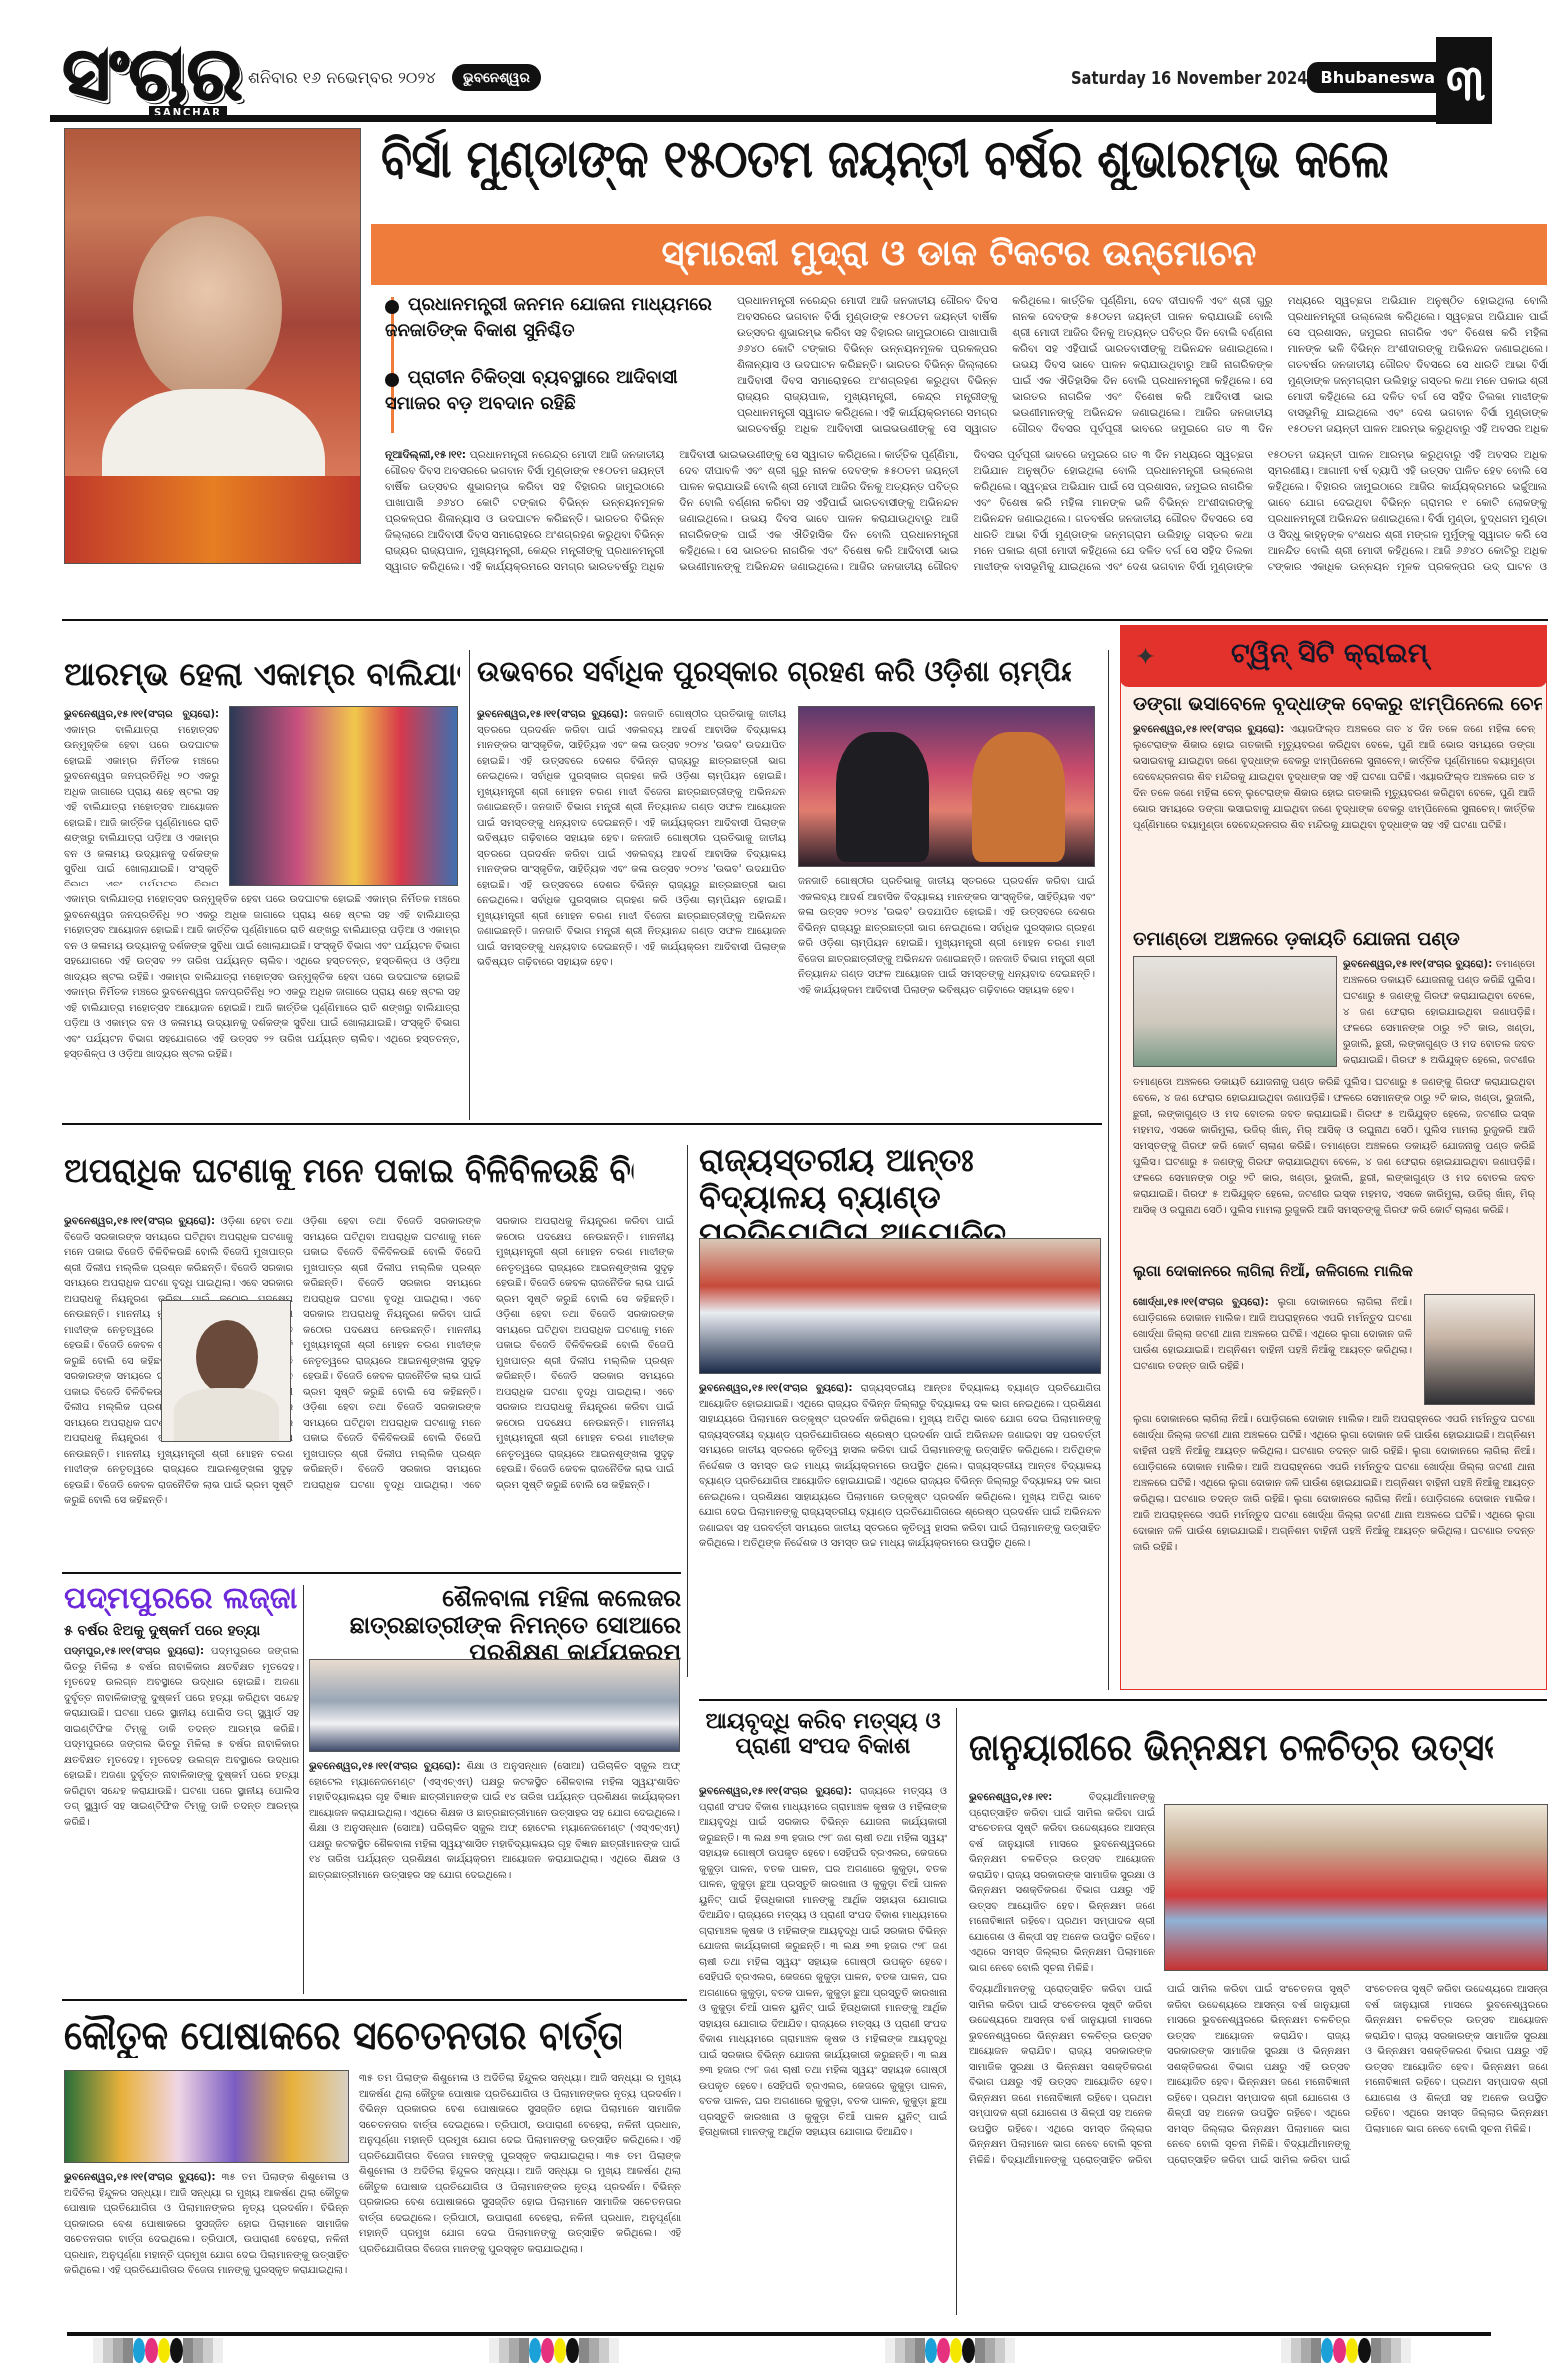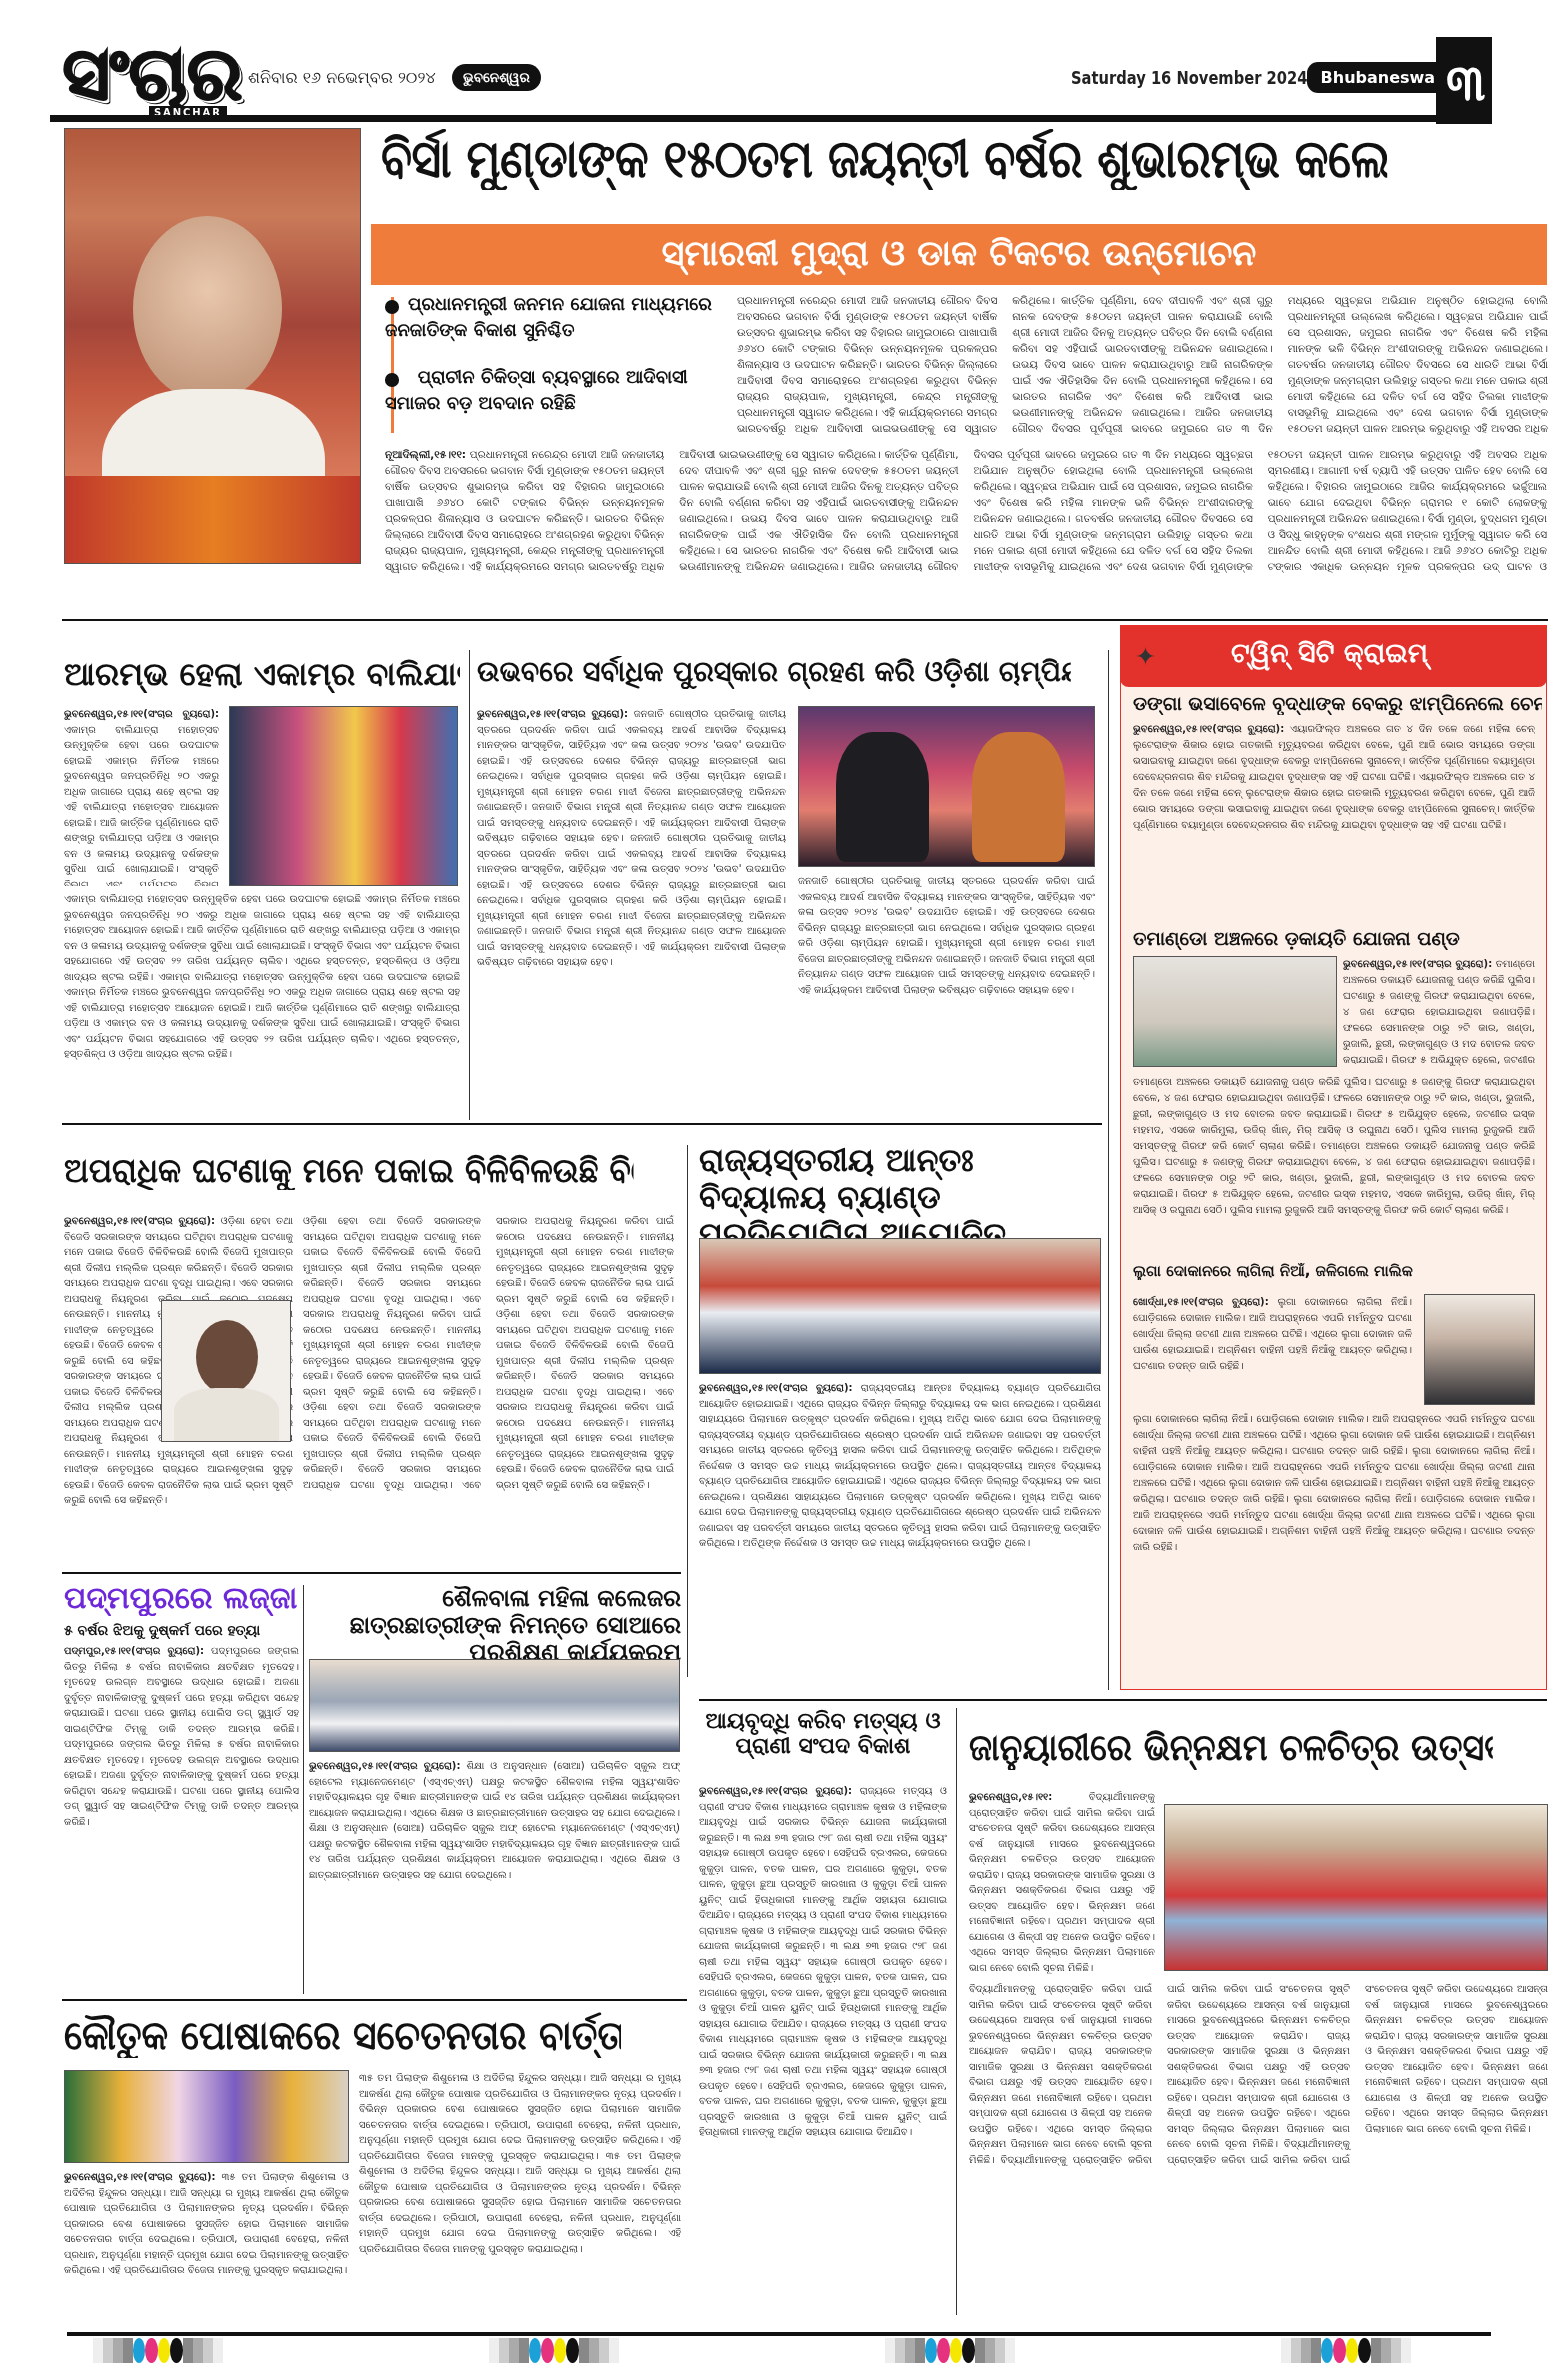--- a/index.html
+++ b/index.html
@@ -53,21 +53,21 @@
 <div class="abs" style="left:371px;top:233px;width:1176px;text-align:center;color:#fff;font-weight:bold;font-size:35px">ସ୍ମାରକୀ ମୁଦ୍ରା ଓ ଡାକ ଟିକଟର ଉନ୍ମୋଚନ</div>
 
 <div class="abs" style="left:385px;top:291px;width:347px;height:149px">
   <div class="abs" style="left:6.2px;top:6.2px;width:2.5px;height:136px;background:#f07c3c"></div>
   <div class="abs" style="left:0;top:0;width:347px">
     <span class="bullet-dot"></span>
     <span style="font-size:18px;line-height:26px;font-weight:bold;margin-left:6.2px">ପ୍ରଧାନମନ୍ତ୍ରୀ ଜନମନ ଯୋଜନା ମାଧ୍ୟମରେ ଜନଜାତିଙ୍କ ବିକାଶ ସୁନିଶ୍ଚିତ</span>
   </div>
   <div class="abs" style="left:0;top:73px;width:347px">
     <span class="bullet-dot"></span>
-    <span style="font-size:18px;line-height:26px;font-weight:bold;margin-left:16px">ପ୍ରାଚୀନ ଚିକିତ୍ସା ବ୍ୟବସ୍ଥାରେ ଆଦିବାସୀ ସମାଜର ବଡ଼ ଅବଦାନ ରହିଛି</span>
+    <span style="font-size:18px;line-height:26px;font-weight:bold;margin-left:6px">ପ୍ରାଚୀନ ଚିକିତ୍ସା ବ୍ୟବସ୍ଥାରେ ଆଦିବାସୀ ସମାଜର ବଡ଼ ଅବଦାନ ରହିଛି</span>
   </div>
 </div>
 
 <div class="abs body-text cols3" style="left:737px;top:292px;width:811px;height:149px;font-size:10.5px;line-height:16px">
   <span>ପ୍ରଧାନମନ୍ତ୍ରୀ ନରେନ୍ଦ୍ର ମୋଦୀ ଆଜି ଜନଜାତୀୟ ଗୌରବ ଦିବସ ଅବସରରେ ଭଗବାନ ବିର୍ସା ମୁଣ୍ଡାଙ୍କ ୧୫୦ତମ ଜୟନ୍ତୀ ବାର୍ଷିକ ଉତ୍ସବର ଶୁଭାରମ୍ଭ କରିବା ସହ ବିହାରର ଜାମୁଇଠାରେ ପାଖାପାଖି ୬୬୪୦ କୋଟି ଟଙ୍କାର ବିଭିନ୍ନ ଉନ୍ନୟନମୂଳକ ପ୍ରକଳ୍ପର ଶିଳାନ୍ୟାସ ଓ ଉଦଘାଟନ କରିଛନ୍ତି। ଭାରତର ବିଭିନ୍ନ ଜିଲ୍ଲାରେ ଆଦିବାସୀ ଦିବସ ସମାରୋହରେ ଅଂଶଗ୍ରହଣ କରୁଥିବା ବିଭିନ୍ନ ରାଜ୍ୟର ରାଜ୍ୟପାଳ, ମୁଖ୍ୟମନ୍ତ୍ରୀ, କେନ୍ଦ୍ର ମନ୍ତ୍ରୀଙ୍କୁ ପ୍ରଧାନମନ୍ତ୍ରୀ ସ୍ୱାଗତ କରିଥିଲେ। ଏହି କାର୍ଯ୍ୟକ୍ରମରେ ସମଗ୍ର ଭାରତବର୍ଷରୁ ଅଧିକ ଆଦିବାସୀ ଭାଇଭଉଣୀଙ୍କୁ ସେ ସ୍ୱାଗତ କରିଥିଲେ। କାର୍ତ୍ତିକ ପୂର୍ଣ୍ଣିମା, ଦେବ ଦୀପାବଳି ଏବଂ ଶ୍ରୀ ଗୁରୁ ନାନକ ଦେବଙ୍କ ୫୫୦ତମ ଜୟନ୍ତୀ ପାଳନ କରାଯାଉଛି ବୋଲି ଶ୍ରୀ ମୋଦୀ ଆଜିର ଦିନକୁ ଅତ୍ୟନ୍ତ ପବିତ୍ର ଦିନ ବୋଲି ବର୍ଣ୍ଣନା କରିବା ସହ ଏହିପାଇଁ ଭାରତବାସୀଙ୍କୁ ଅଭିନନ୍ଦନ ଜଣାଇଥିଲେ। ଉଭୟ ଦିବସ ଭାବେ ପାଳନ କରାଯାଉଥିବାରୁ ଆଜି ନାଗରିକଙ୍କ ପାଇଁ ଏକ ଐତିହାସିକ ଦିନ ବୋଲି ପ୍ରଧାନମନ୍ତ୍ରୀ କହିଥିଲେ। ସେ ଭାରତର ନାଗରିକ ଏବଂ ବିଶେଷ କରି ଆଦିବାସୀ ଭାଇ ଭଉଣୀମାନଙ୍କୁ ଅଭିନନ୍ଦନ ଜଣାଇଥିଲେ। ଆଜିର ଜନଜାତୀୟ ଗୌରବ ଦିବସର ପୂର୍ବପୂରୀ ଭାବରେ ଜମୁଇରେ ଗତ ୩ ଦିନ ମଧ୍ୟରେ ସ୍ୱଚ୍ଛତା ଅଭିଯାନ ଅନୁଷ୍ଠିତ ହୋଇଥିଲା ବୋଲି ପ୍ରଧାନମନ୍ତ୍ରୀ ଉଲ୍ଲେଖ କରିଥିଲେ। ସ୍ୱଚ୍ଛତା ଅଭିଯାନ ପାଇଁ ସେ ପ୍ରଶାସନ, ଜମୁଇର ନାଗରିକ ଏବଂ ବିଶେଷ କରି ମହିଳା ମାନଙ୍କ ଭଳି ବିଭିନ୍ନ ଅଂଶୀଦାରଙ୍କୁ ଅଭିନନ୍ଦନ ଜଣାଇଥିଲେ। ଗତବର୍ଷର ଜନଜାତୀୟ ଗୌରବ ଦିବସରେ ସେ ଧାରତି ଆଭା ବିର୍ସା ମୁଣ୍ଡାଙ୍କ ଜନ୍ମଗ୍ରାମ ଉଲିହାତୁ ଗସ୍ତର କଥା ମନେ ପକାଇ ଶ୍ରୀ ମୋଦୀ କହିଥିଲେ ଯେ ଦଳିତ ବର୍ଗ ସେ ସହିଦ ତିଲକା ମାଝୀଙ୍କ ବାସଭୂମିକୁ ଯାଇଥିଲେ ଏବଂ ଦେଶ ଭଗବାନ ବିର୍ସା ମୁଣ୍ଡାଙ୍କ ୧୫୦ତମ ଜୟନ୍ତୀ ପାଳନ ଆରମ୍ଭ କରୁଥିବାରୁ ଏହି ଅବସର ଅଧିକ ସ୍ମରଣୀୟ। ଆଗାମୀ ବର୍ଷ ବ୍ୟାପି ଏହି ଉତ୍ସବ ପାଳିତ ହେବ ବୋଲି ସେ କହିଥିଲେ। ବିହାରର ଜାମୁଇଠାରେ ଆଜିର କାର୍ଯ୍ୟକ୍ରମରେ ଭର୍ଚ୍ଚୁଆଲ ଭାବେ ଯୋଗ ଦେଇଥିବା ବିଭିନ୍ନ ଗ୍ରାମର ୧ କୋଟି ଲୋକଙ୍କୁ ପ୍ରଧାନମନ୍ତ୍ରୀ ଅଭିନନ୍ଦନ ଜଣାଇଥିଲେ। ବିର୍ସା ମୁଣ୍ଡା, ବୁଦ୍ଧଗମ ମୁଣ୍ଡା ଓ ସିଦ୍ଧୁ କାହ୍ନୁଙ୍କ ବଂଶଧର ଶ୍ରୀ ମଙ୍ଗଳ ମୁର୍ମୁଙ୍କୁ ସ୍ୱାଗତ କରି ସେ ଆନନ୍ଦିତ ବୋଲି ଶ୍ରୀ ମୋଦୀ କହିଥିଲେ। ଆଜି ୬୬୪୦ କୋଟିରୁ ଅଧିକ ଟଙ୍କାର ଏକାଧିକ ଉନ୍ନୟନ ମୂଳକ ପ୍ରକଳ୍ପର ଉଦ୍ ଘାଟନ ଓ ଶିଳାନ୍ୟାସ କରାଯାଇଛି ବୋଲି ପ୍ରଧାନମନ୍ତ୍ରୀ କହିଥିଲେ। ଆଦିବାସୀ ପିଲାଙ୍କ ଭବିଷ୍ୟତରେ ଉନ୍ନତି ପାଇଁ ଆଦିବାସୀଙ୍କ ପାଇଁ ପକ୍କା ଘର, ସ୍କୁଲ ଓ ହଷ୍ଟେଲ, ଆଦିବାସୀ ମହିଳାଙ୍କ ପାଇଁ ସ୍ୱାସ୍ଥ୍ୟ ସୁବିଧା, ଆଦିବାସୀ ଅଞ୍ଚଳକୁ ସଂଯୋଗ କରୁଥିବା ସଡ଼କ ପ୍ରକଳ୍ପ, ଆଦିବାସୀ ସଂସ୍କୃତିର ସଂରକ୍ଷଣ ପାଇଁ ଆଦିବାସୀ ସଂଗ୍ରହାଳୟ ଓ ଗବେଷଣା କେନ୍ଦ୍ର ପାଇଁ ପ୍ରାୟ ଦେଢ଼ ଲକ୍ଷ ଅନୁମୋଦନ ପତ୍ର ରହିଛି। ଦେବ ଦୀପାବଳି ଅବସରରେ ଆଦିବାସୀଙ୍କ ପାଇଁ ୧୧,୦୦୦ ଆବାସ ନିର୍ମାଣ କରାଯାଇଛି ବୋଲି ଶ୍ରୀ ମୋଦୀ କହିଥିଲେ। ଏହି ଅବସରରେ ସେ ସମସ୍ତ ଆଦିବାସୀଙ୍କୁ ଅଭିନନ୍ଦନ ଜଣାଇଛନ୍ତି।</span>
 </div>
 <div class="abs body-text cols3" style="left:385px;top:446px;width:1162px;height:139px;font-size:10.5px;line-height:16px;column-count:4">
   <span class="dl">ନୂଆଦିଲ୍ଲୀ,୧୫।୧୧:</span>
   <span>ପ୍ରଧାନମନ୍ତ୍ରୀ ନରେନ୍ଦ୍ର ମୋଦୀ ଆଜି ଜନଜାତୀୟ ଗୌରବ ଦିବସ ଅବସରରେ ଭଗବାନ ବିର୍ସା ମୁଣ୍ଡାଙ୍କ ୧୫୦ତମ ଜୟନ୍ତୀ ବାର୍ଷିକ ଉତ୍ସବର ଶୁଭାରମ୍ଭ କରିବା ସହ ବିହାରର ଜାମୁଇଠାରେ ପାଖାପାଖି ୬୬୪୦ କୋଟି ଟଙ୍କାର ବିଭିନ୍ନ ଉନ୍ନୟନମୂଳକ ପ୍ରକଳ୍ପର ଶିଳାନ୍ୟାସ ଓ ଉଦଘାଟନ କରିଛନ୍ତି। ଭାରତର ବିଭିନ୍ନ ଜିଲ୍ଲାରେ ଆଦିବାସୀ ଦିବସ ସମାରୋହରେ ଅଂଶଗ୍ରହଣ କରୁଥିବା ବିଭିନ୍ନ ରାଜ୍ୟର ରାଜ୍ୟପାଳ, ମୁଖ୍ୟମନ୍ତ୍ରୀ, କେନ୍ଦ୍ର ମନ୍ତ୍ରୀଙ୍କୁ ପ୍ରଧାନମନ୍ତ୍ରୀ ସ୍ୱାଗତ କରିଥିଲେ। ଏହି କାର୍ଯ୍ୟକ୍ରମରେ ସମଗ୍ର ଭାରତବର୍ଷରୁ ଅଧିକ ଆଦିବାସୀ ଭାଇଭଉଣୀଙ୍କୁ ସେ ସ୍ୱାଗତ କରିଥିଲେ। କାର୍ତ୍ତିକ ପୂର୍ଣ୍ଣିମା, ଦେବ ଦୀପାବଳି ଏବଂ ଶ୍ରୀ ଗୁରୁ ନାନକ ଦେବଙ୍କ ୫୫୦ତମ ଜୟନ୍ତୀ ପାଳନ କରାଯାଉଛି ବୋଲି ଶ୍ରୀ ମୋଦୀ ଆଜିର ଦିନକୁ ଅତ୍ୟନ୍ତ ପବିତ୍ର ଦିନ ବୋଲି ବର୍ଣ୍ଣନା କରିବା ସହ ଏହିପାଇଁ ଭାରତବାସୀଙ୍କୁ ଅଭିନନ୍ଦନ ଜଣାଇଥିଲେ। ଉଭୟ ଦିବସ ଭାବେ ପାଳନ କରାଯାଉଥିବାରୁ ଆଜି ନାଗରିକଙ୍କ ପାଇଁ ଏକ ଐତିହାସିକ ଦିନ ବୋଲି ପ୍ରଧାନମନ୍ତ୍ରୀ କହିଥିଲେ। ସେ ଭାରତର ନାଗରିକ ଏବଂ ବିଶେଷ କରି ଆଦିବାସୀ ଭାଇ ଭଉଣୀମାନଙ୍କୁ ଅଭିନନ୍ଦନ ଜଣାଇଥିଲେ। ଆଜିର ଜନଜାତୀୟ ଗୌରବ ଦିବସର ପୂର୍ବପୂରୀ ଭାବରେ ଜମୁଇରେ ଗତ ୩ ଦିନ ମଧ୍ୟରେ ସ୍ୱଚ୍ଛତା ଅଭିଯାନ ଅନୁଷ୍ଠିତ ହୋଇଥିଲା ବୋଲି ପ୍ରଧାନମନ୍ତ୍ରୀ ଉଲ୍ଲେଖ କରିଥିଲେ। ସ୍ୱଚ୍ଛତା ଅଭିଯାନ ପାଇଁ ସେ ପ୍ରଶାସନ, ଜମୁଇର ନାଗରିକ ଏବଂ ବିଶେଷ କରି ମହିଳା ମାନଙ୍କ ଭଳି ବିଭିନ୍ନ ଅଂଶୀଦାରଙ୍କୁ ଅଭିନନ୍ଦନ ଜଣାଇଥିଲେ। ଗତବର୍ଷର ଜନଜାତୀୟ ଗୌରବ ଦିବସରେ ସେ ଧାରତି ଆଭା ବିର୍ସା ମୁଣ୍ଡାଙ୍କ ଜନ୍ମଗ୍ରାମ ଉଲିହାତୁ ଗସ୍ତର କଥା ମନେ ପକାଇ ଶ୍ରୀ ମୋଦୀ କହିଥିଲେ ଯେ ଦଳିତ ବର୍ଗ ସେ ସହିଦ ତିଲକା ମାଝୀଙ୍କ ବାସଭୂମିକୁ ଯାଇଥିଲେ ଏବଂ ଦେଶ ଭଗବାନ ବିର୍ସା ମୁଣ୍ଡାଙ୍କ ୧୫୦ତମ ଜୟନ୍ତୀ ପାଳନ ଆରମ୍ଭ କରୁଥିବାରୁ ଏହି ଅବସର ଅଧିକ ସ୍ମରଣୀୟ। ଆଗାମୀ ବର୍ଷ ବ୍ୟାପି ଏହି ଉତ୍ସବ ପାଳିତ ହେବ ବୋଲି ସେ କହିଥିଲେ। ବିହାରର ଜାମୁଇଠାରେ ଆଜିର କାର୍ଯ୍ୟକ୍ରମରେ ଭର୍ଚ୍ଚୁଆଲ ଭାବେ ଯୋଗ ଦେଇଥିବା ବିଭିନ୍ନ ଗ୍ରାମର ୧ କୋଟି ଲୋକଙ୍କୁ ପ୍ରଧାନମନ୍ତ୍ରୀ ଅଭିନନ୍ଦନ ଜଣାଇଥିଲେ। ବିର୍ସା ମୁଣ୍ଡା, ବୁଦ୍ଧଗମ ମୁଣ୍ଡା ଓ ସିଦ୍ଧୁ କାହ୍ନୁଙ୍କ ବଂଶଧର ଶ୍ରୀ ମଙ୍ଗଳ ମୁର୍ମୁଙ୍କୁ ସ୍ୱାଗତ କରି ସେ ଆନନ୍ଦିତ ବୋଲି ଶ୍ରୀ ମୋଦୀ କହିଥିଲେ। ଆଜି ୬୬୪୦ କୋଟିରୁ ଅଧିକ ଟଙ୍କାର ଏକାଧିକ ଉନ୍ନୟନ ମୂଳକ ପ୍ରକଳ୍ପର ଉଦ୍ ଘାଟନ ଓ ଶିଳାନ୍ୟାସ କରାଯାଇଛି ବୋଲି ପ୍ରଧାନମନ୍ତ୍ରୀ କହିଥିଲେ। ଆଦିବାସୀ ପିଲାଙ୍କ ଭବିଷ୍ୟତରେ ଉନ୍ନତି ପାଇଁ ଆଦିବାସୀଙ୍କ ପାଇଁ ପକ୍କା ଘର, ସ୍କୁଲ ଓ ହଷ୍ଟେଲ, ଆଦିବାସୀ ମହିଳାଙ୍କ ପାଇଁ ସ୍ୱାସ୍ଥ୍ୟ ସୁବିଧା, ଆଦିବାସୀ ଅଞ୍ଚଳକୁ ସଂଯୋଗ କରୁଥିବା ସଡ଼କ ପ୍ରକଳ୍ପ, ଆଦିବାସୀ ସଂସ୍କୃତିର ସଂରକ୍ଷଣ ପାଇଁ ଆଦିବାସୀ ସଂଗ୍ରହାଳୟ ଓ ଗବେଷଣା କେନ୍ଦ୍ର ପାଇଁ ପ୍ରାୟ ଦେଢ଼ ଲକ୍ଷ ଅନୁମୋଦନ ପତ୍ର ରହିଛି। ଦେବ ଦୀପାବଳି ଅବସରରେ ଆଦିବାସୀଙ୍କ ପାଇଁ ୧୧,୦୦୦ ଆବାସ ନିର୍ମାଣ କରାଯାଇଛି ବୋଲି ଶ୍ରୀ ମୋଦୀ କହିଥିଲେ। ଏହି ଅବସରରେ ସେ ସମସ୍ତ ଆଦିବାସୀଙ୍କୁ ଅଭିନନ୍ଦନ ଜଣାଇଛନ୍ତି।</span>
 </div>
@@ -96,21 +96,21 @@
   <div style="position:absolute;left:173px;top:25px;width:93px;height:130px;background:#c97336;border-radius:40% 40% 10% 10%"></div>
 </div>
 <div class="abs body-text" style="left:798px;top:873px;width:297px;height:248px;font-size:10px;line-height:15.5px">
   <span>ଜନଜାତି ଗୋଷ୍ଠୀର ପ୍ରତିଭାକୁ ଜାତୀୟ ସ୍ତରରେ ପ୍ରଦର୍ଶନ କରିବା ପାଇଁ ଏକଲବ୍ୟ ଆଦର୍ଶ ଆବାସିକ ବିଦ୍ୟାଳୟ ମାନଙ୍କର ସାଂସ୍କୃତିକ, ସାହିତ୍ୟିକ ଏବଂ କଳା ଉତ୍ସବ ୨୦୨୪ 'ଉଭବ' ଉଦଯାପିତ ହୋଇଛି। ଏହି ଉତ୍ସବରେ ଦେଶର ବିଭିନ୍ନ ରାଜ୍ୟରୁ ଛାତ୍ରଛାତ୍ରୀ ଭାଗ ନେଇଥିଲେ। ସର୍ବାଧିକ ପୁରସ୍କାର ଗ୍ରହଣ କରି ଓଡ଼ିଶା ଚାମ୍ପିୟନ ହୋଇଛି। ମୁଖ୍ୟମନ୍ତ୍ରୀ ଶ୍ରୀ ମୋହନ ଚରଣ ମାଝୀ ବିଜେତା ଛାତ୍ରଛାତ୍ରୀଙ୍କୁ ଅଭିନନ୍ଦନ ଜଣାଇଛନ୍ତି। ଜନଜାତି ବିଭାଗ ମନ୍ତ୍ରୀ ଶ୍ରୀ ନିତ୍ୟାନନ୍ଦ ଗଣ୍ଡ ସଫଳ ଆୟୋଜନ ପାଇଁ ସମସ୍ତଙ୍କୁ ଧନ୍ୟବାଦ ଦେଇଛନ୍ତି। ଏହି କାର୍ଯ୍ୟକ୍ରମ ଆଦିବାସୀ ପିଲାଙ୍କ ଭବିଷ୍ୟତ ଗଢ଼ିବାରେ ସହାୟକ ହେବ।</span>
 </div>
 <div class="abs vline" style="left:1108px;top:650px;height:1040px"></div>
 
 <div class="abs crime-box" style="left:1120px;top:625px;width:427px;height:1065px"></div>
 <div class="abs crime-head" style="left:1120px;top:625px;width:427px;height:62px">
   <span class="abs" style="left:15px;top:17.3px;font-size:25px;color:#333">✦</span>
-  <span class="abs" style="left:111px;top:12.4px;font-size:27px;font-weight:bold;color:#ffffff">ଟ୍ୱିନ୍ ସିଟି କ୍ରାଇମ୍</span>
+  <span class="abs" style="left:111px;top:12.4px;font-size:27px;font-weight:bold;color:#0f172a">ଟ୍ୱିନ୍ ସିଟି କ୍ରାଇମ୍</span>
 </div>
 
 <div class="abs hl" style="left:1133px;top:693px;width:409px;font-size:19px;white-space:nowrap">ଡଙ୍ଗା ଭସାବେଳେ ବୃଦ୍ଧାଙ୍କ ବେକରୁ ଝାମ୍ପିନେଲେ ଚେନ</div>
 <div class="abs body-text" style="left:1133px;top:721px;width:402px;height:204px;font-size:10px;line-height:16px">
   <span class="dl">ଭୁବନେଶ୍ୱର,୧୫।୧୧(ସଂଚାର ବ୍ୟୁରୋ):</span>
   <span>ଏୟାରଫିଲ୍ଡ ଅଞ୍ଚଳରେ ଗତ ୪ ଦିନ ତଳେ ଜଣେ ମହିଳା ଚେନ୍ ଲୁଟେରାଙ୍କ ଶିକାର ହୋଇ ଗତକାଲି ମୃତ୍ୟୁବରଣ କରିଥିବା ବେଳେ, ପୁଣି ଆଜି ଭୋର ସମୟରେ ଡଙ୍ଗା ଭସାଇବାକୁ ଯାଇଥିବା ଜଣେ ବୃଦ୍ଧାଙ୍କ ବେକରୁ ଝାମ୍ପିନେଲେ ସୁନାଚେନ୍। କାର୍ତ୍ତିକ ପୂର୍ଣ୍ଣିମାରେ ବୟାମୁଣ୍ଡା ଦେବେନ୍ଦ୍ରନଗର ଶିବ ମନ୍ଦିରକୁ ଯାଇଥିବା ବୃଦ୍ଧାଙ୍କ ସହ ଏହି ଘଟଣା ଘଟିଛି।</span>
   <span>ଏୟାରଫିଲ୍ଡ ଅଞ୍ଚଳରେ ଗତ ୪ ଦିନ ତଳେ ଜଣେ ମହିଳା ଚେନ୍ ଲୁଟେରାଙ୍କ ଶିକାର ହୋଇ ଗତକାଲି ମୃତ୍ୟୁବରଣ କରିଥିବା ବେଳେ, ପୁଣି ଆଜି ଭୋର ସମୟରେ ଡଙ୍ଗା ଭସାଇବାକୁ ଯାଇଥିବା ଜଣେ ବୃଦ୍ଧାଙ୍କ ବେକରୁ ଝାମ୍ପିନେଲେ ସୁନାଚେନ୍। କାର୍ତ୍ତିକ ପୂର୍ଣ୍ଣିମାରେ ବୟାମୁଣ୍ଡା ଦେବେନ୍ଦ୍ରନଗର ଶିବ ମନ୍ଦିରକୁ ଯାଇଥିବା ବୃଦ୍ଧାଙ୍କ ସହ ଏହି ଘଟଣା ଘଟିଛି।</span>
 </div>
 
 <div class="abs hl" style="left:1133px;top:928px;width:409px;font-size:19px;white-space:nowrap">ତମାଣ୍ଡୋ ଅଞ୍ଚଳରେ ଡ଼କାୟତି ଯୋଜନା ପଣ୍ଡ</div>

